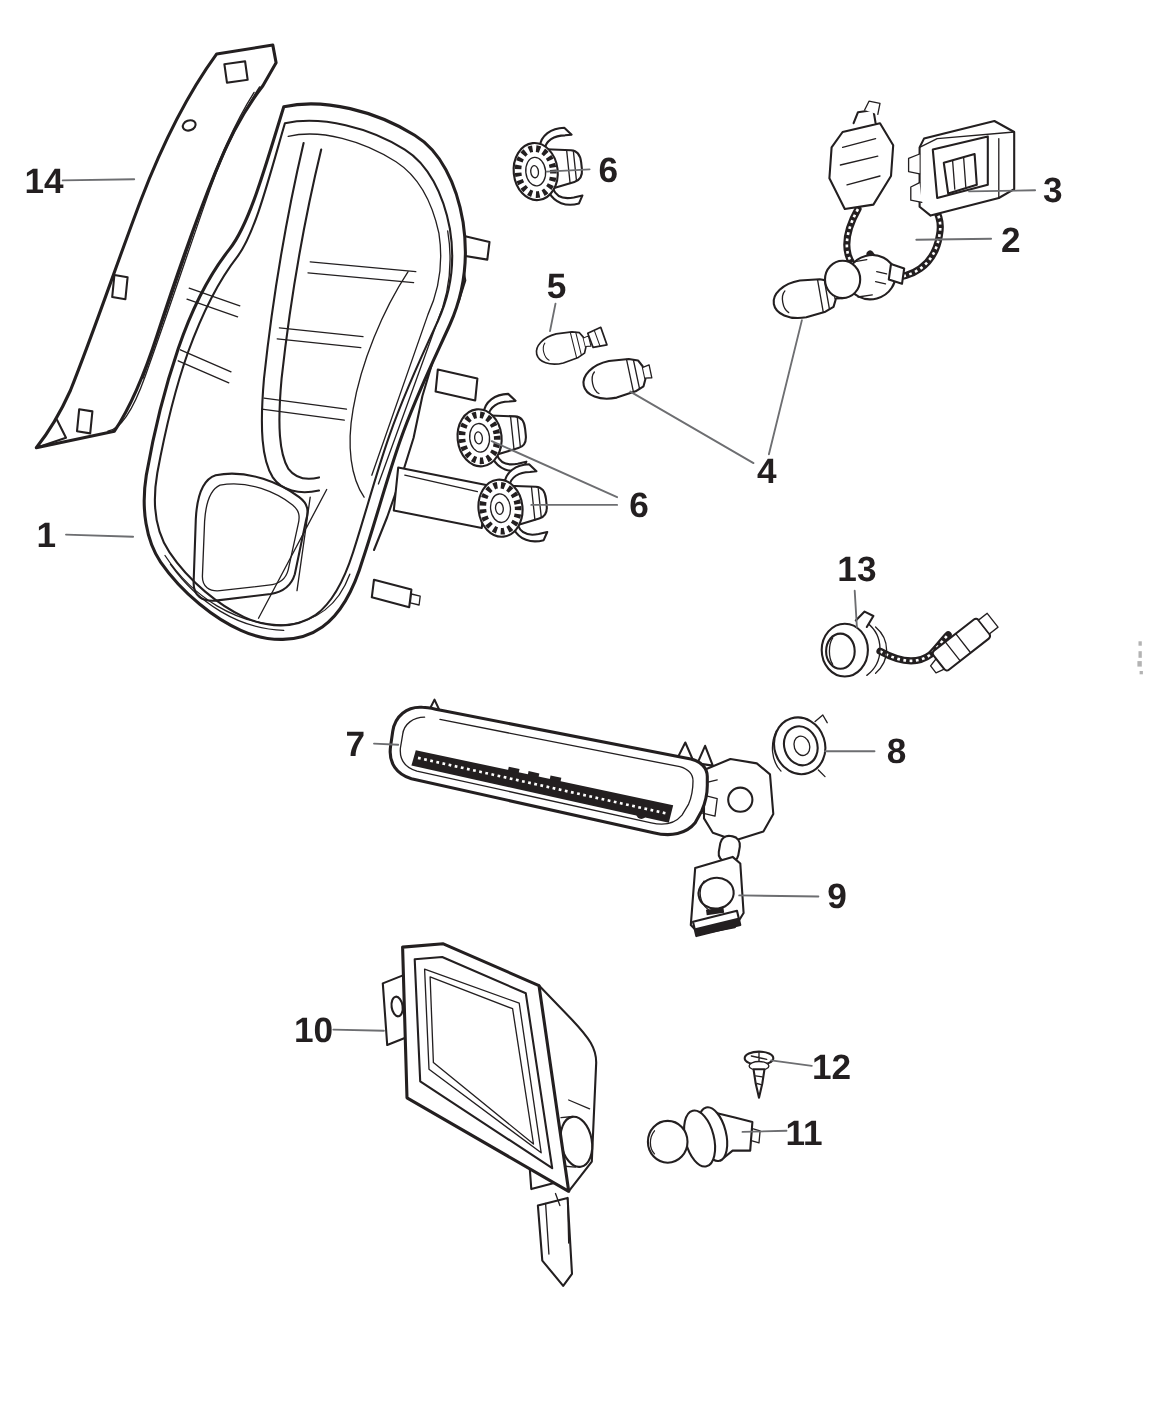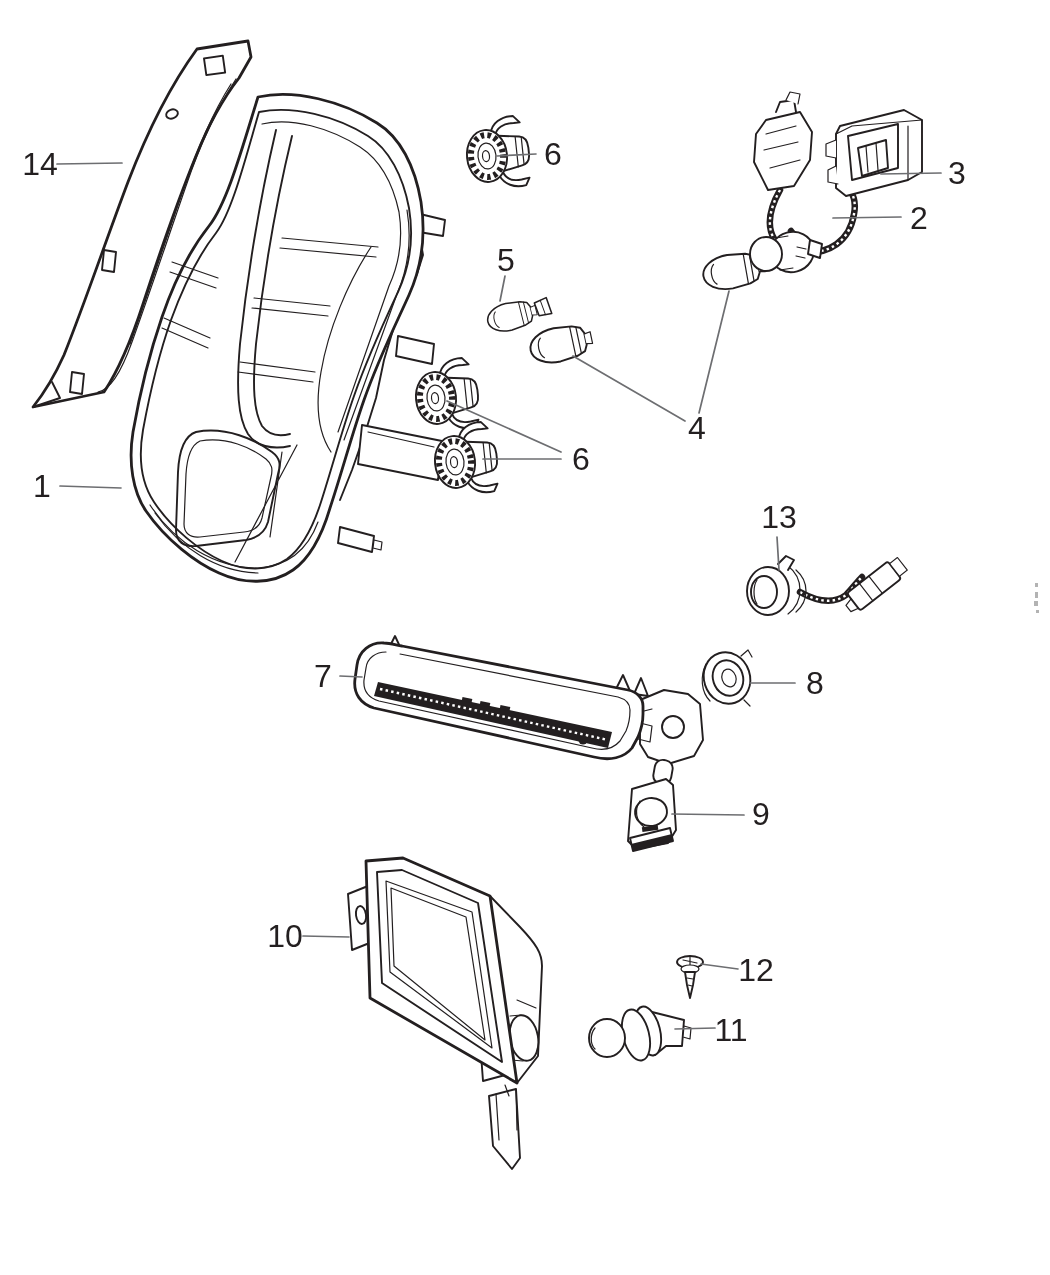--- a/index.html
+++ b/index.html
@@ -7,20 +7,21 @@
     --leader:#6d6e71;
     --paper:#ffffff;
   }
   html,body{margin:0;padding:0;background:var(--paper);}
   .canvas{
     position:relative;
     width:1050px;height:1275px;
     background:var(--paper);
     overflow:hidden;
     font-family:"Liberation Sans",sans-serif;
+    font-weight:bold;
   }
   svg{position:absolute;left:0;top:0;}
   .ink{stroke:var(--ink);fill:none;stroke-linejoin:round;stroke-linecap:round;}
   .w3{stroke-width:2.8;}
   .w2{stroke-width:1.9;}
   .w1{stroke-width:1.2;}
   .fillw{fill:#ffffff;}
   .filld{fill:var(--ink);stroke:none;}
   .wire{stroke:var(--ink);stroke-width:6.5;fill:none;stroke-linecap:round;}
   .wirehatch{stroke:#ffffff;stroke-width:2.4;fill:none;stroke-dasharray:2.5 3.2;stroke-linecap:butt;}

